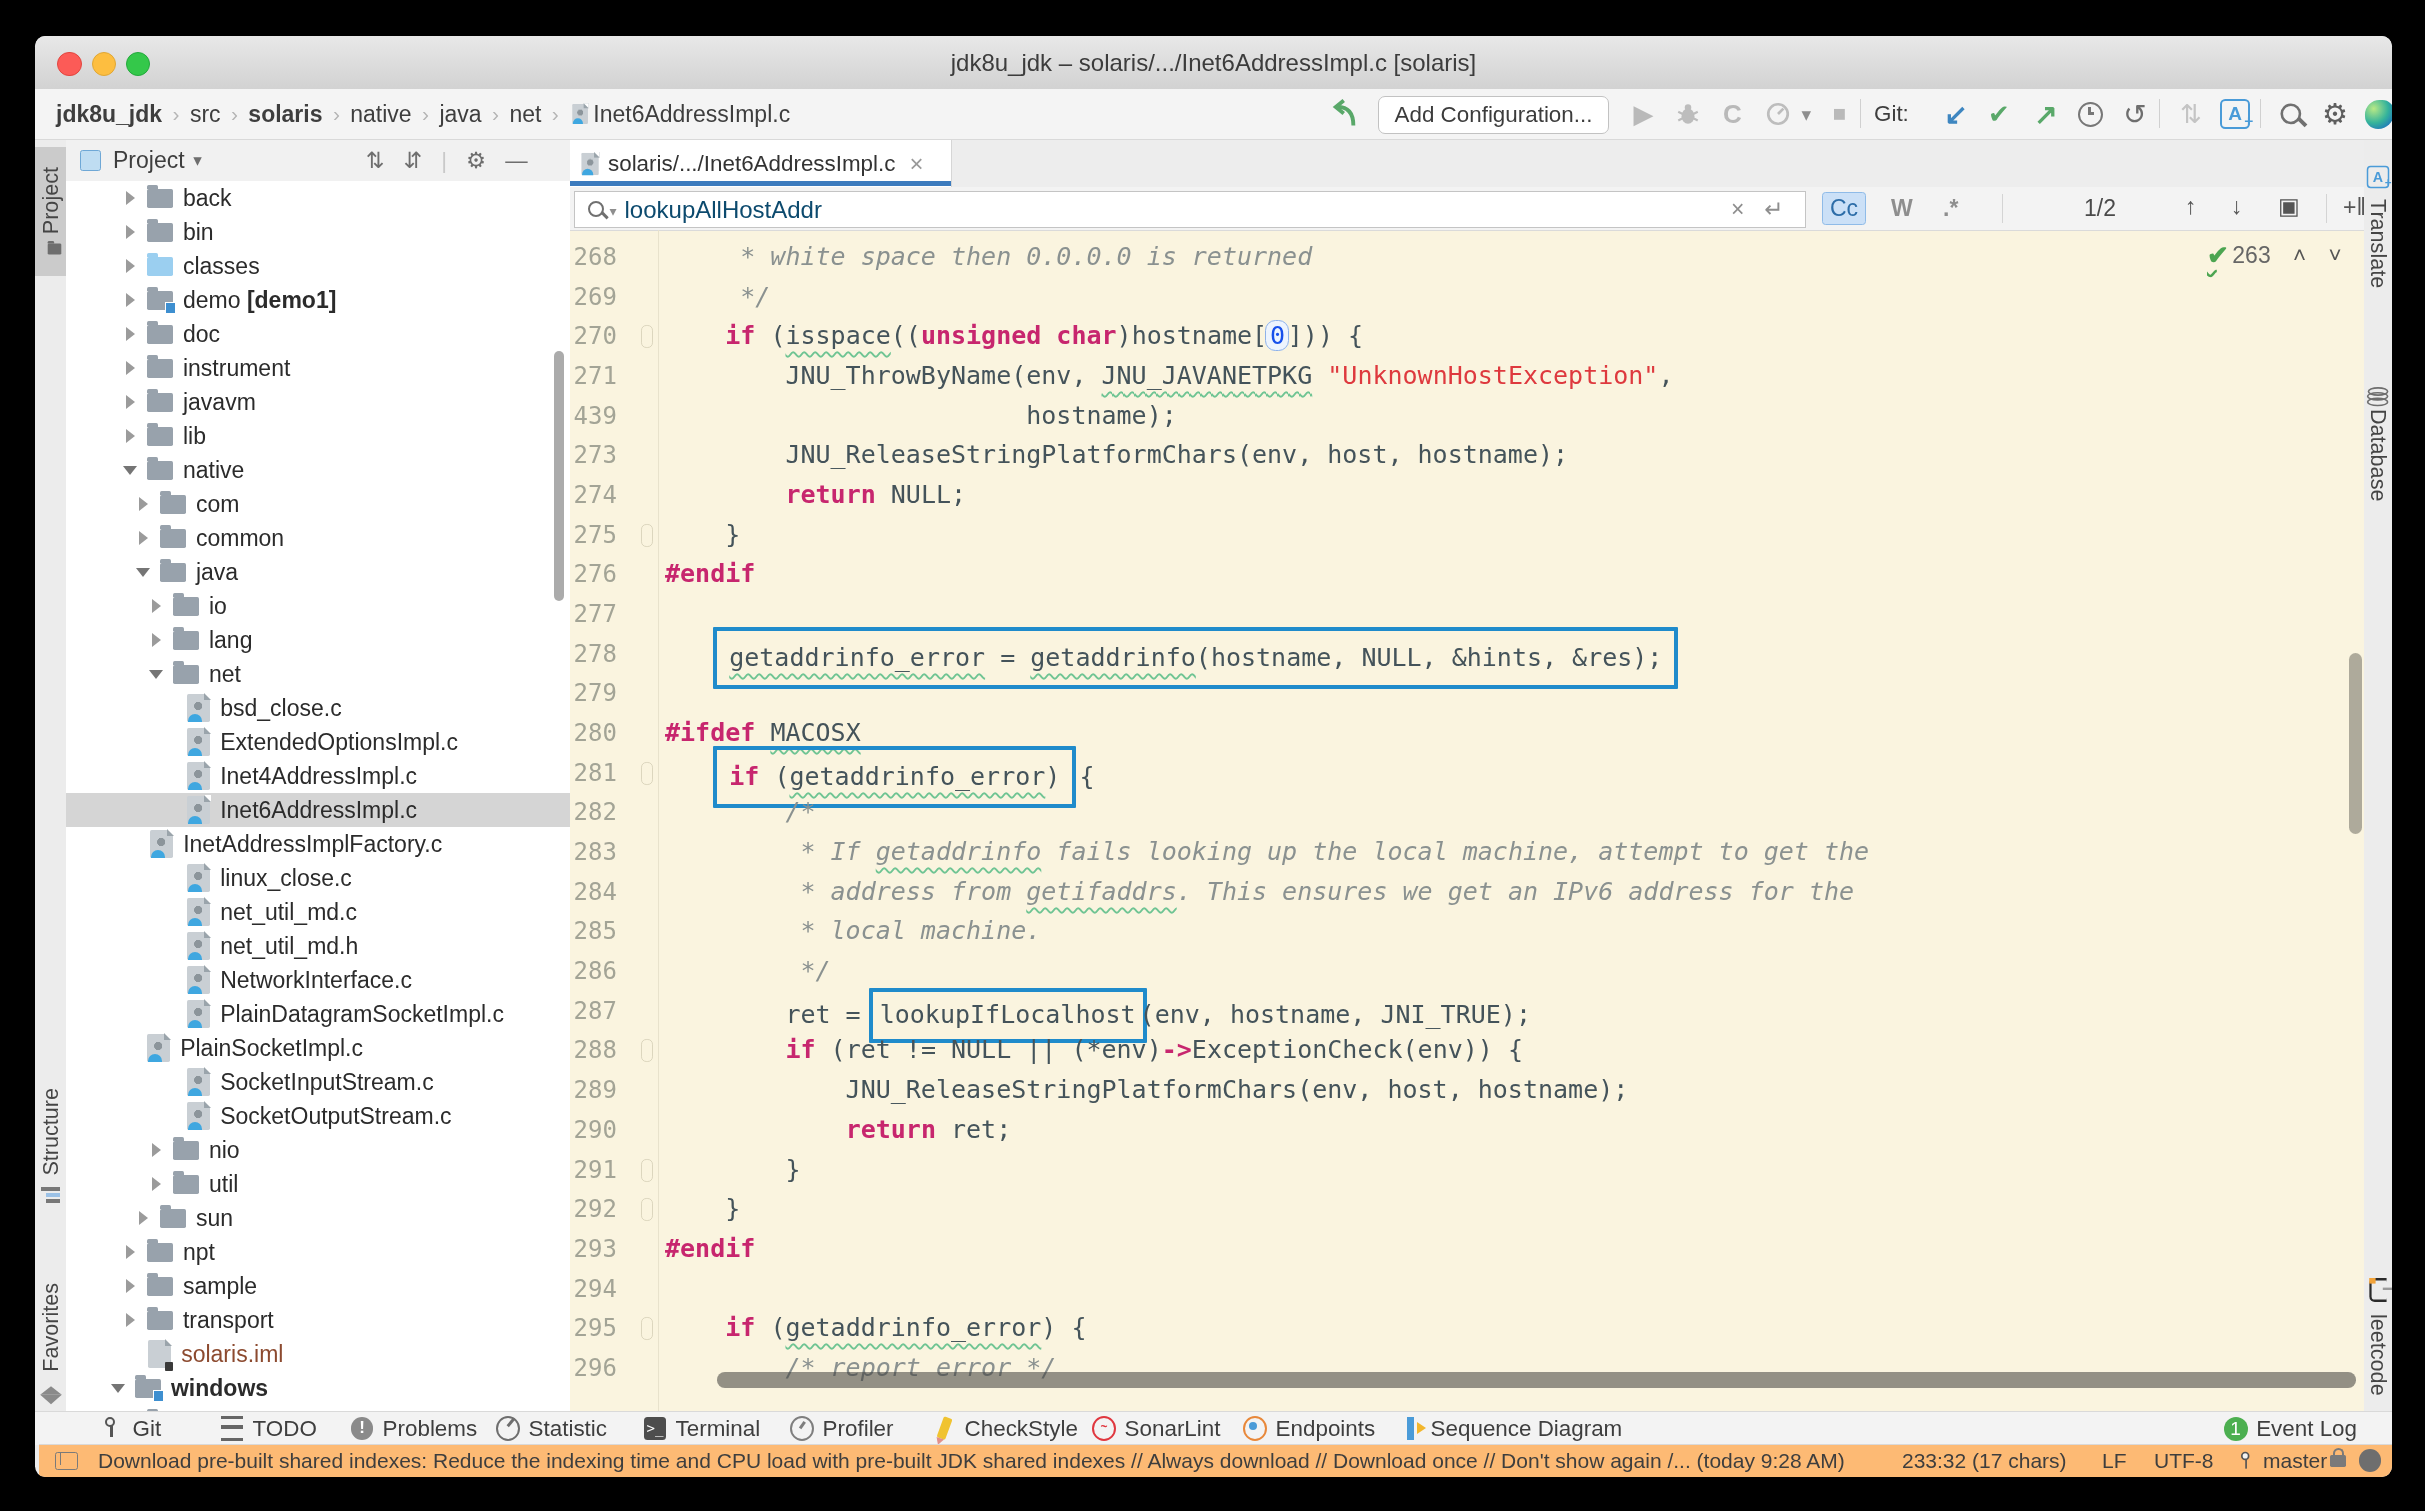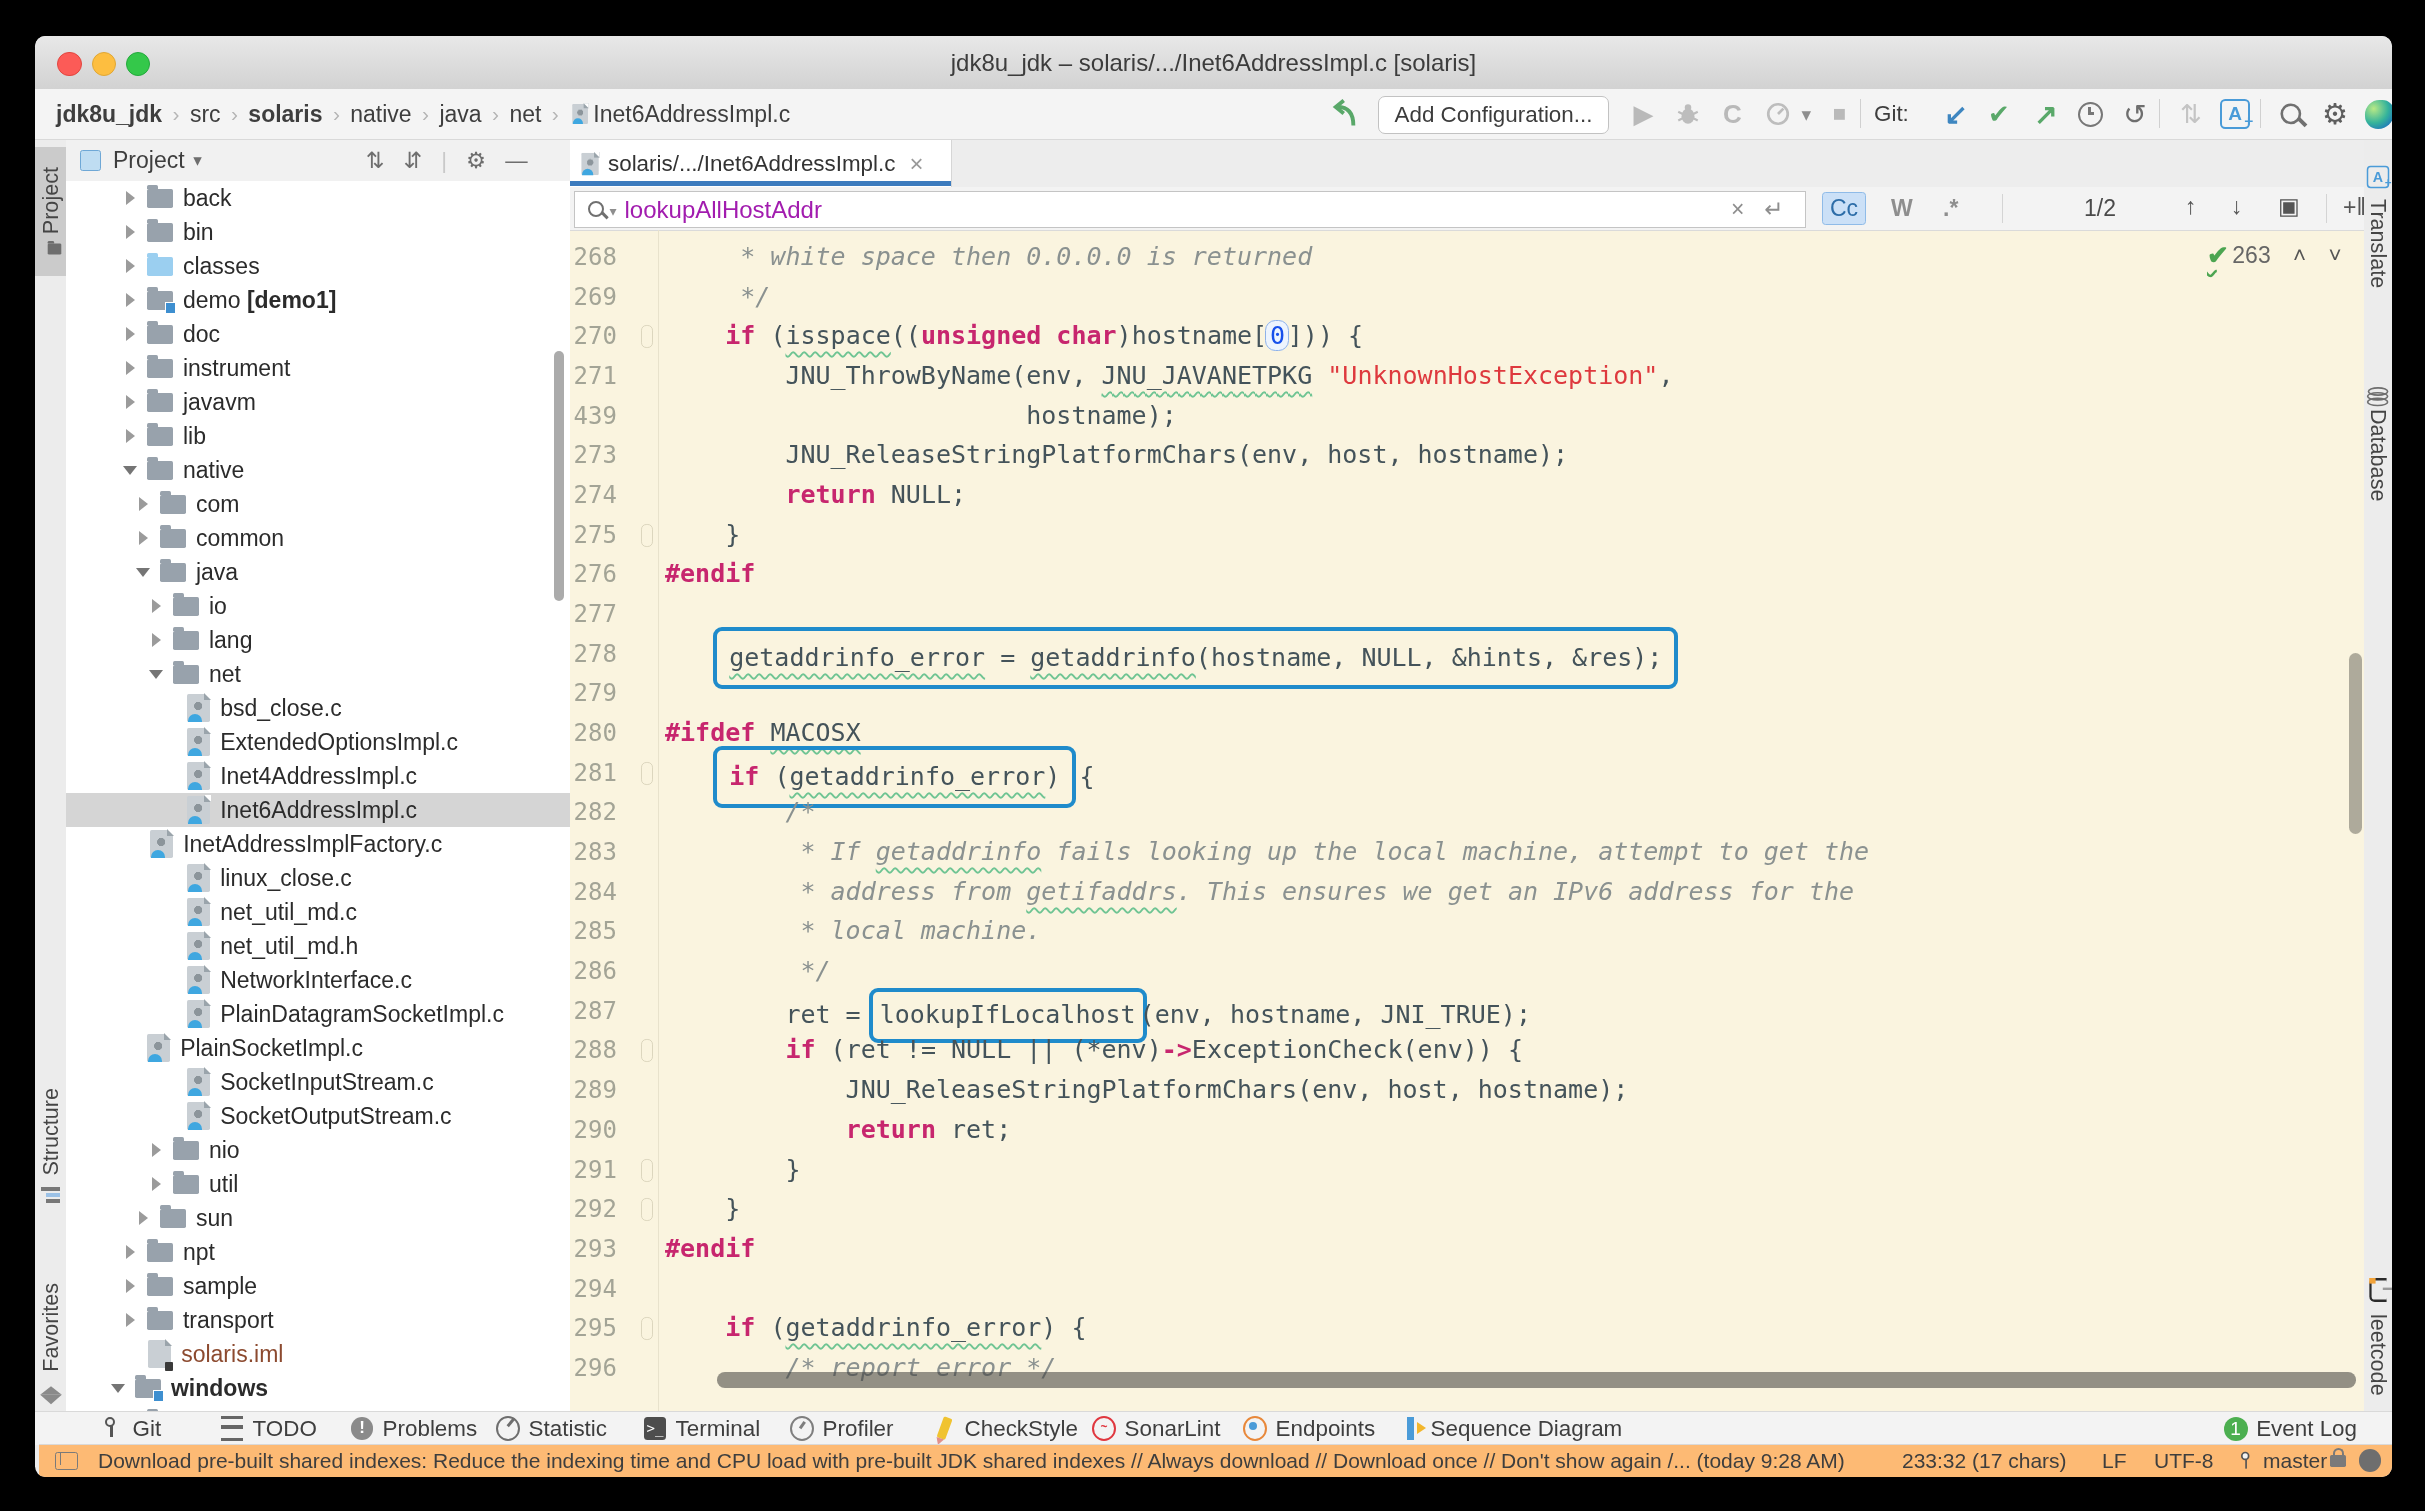--- a/index.html
+++ b/index.html
@@ -60,21 +60,21 @@
   
   #editor{position:absolute;left:535px;top:104px;width:1794px;height:1273px;background:#FAF4DF;}
   #tabbar{position:absolute;left:0;top:0;width:100%;height:47px;background:#EDEDED;border-bottom:0.9px solid #D4D4D4;}
   #tab1{position:absolute;left:0;top:0;width:381px;height:47px;background:#fff;border-right:0.9px solid #D6D6D6;display:flex;align-items:center;}
   #tab1 .fi{transform:scale(.8);margin-left:8.6px;}
   #tab1 .tname{font-size:22.4px;color:#333;margin-left:7px;}
   #tab1 .tclose{margin-left:14px;color:#9A9A9A;font-size:24px;}
   #tab-underline{position:absolute;left:0;top:41px;width:381px;height:5.2px;background:#3C7BBE;}
   #findbar{position:absolute;left:0;top:47px;width:100%;height:43px;background:#F3F3F3;border-bottom:0.9px solid #DADADA;display:flex;align-items:center;}
   #find-field{position:absolute;left:3.5px;top:4.3px;width:1230px;height:35px;background:#fff;border:0.9px solid #C4C4C4;}
-  #find-input{position:absolute;left:48px;top:0.9px;width:906px;height:31px;border:none;outline:none;font-size:24px;color:#a21caf;background:transparent;}
+  #find-input{position:absolute;left:48px;top:0.9px;width:906px;height:31px;border:none;outline:none;font-size:24px;color:#0c4a6e;background:transparent;}
   .mag{position:relative;width:21px;height:21px;display:inline-block;}
   .mag::before{content:"";position:absolute;left:1.7px;top:1.7px;width:12px;height:12px;border:2.6px solid #707070;border-radius:50%;}
   .mag::after{content:"";position:absolute;left:14.7px;top:14.7px;width:7.8px;height:2.6px;background:#707070;transform:rotate(45deg);}
   .fbtn{font-size:23px;color:#8E8E8E;}
   .fbtn.on{background:#CBE0F7;border:0.9px solid #8FBBE8;border-radius:3.5px;color:#2D6DA8;padding:1.7px 7px;}
   
   #code{position:absolute;left:0;top:90px;width:100%;height:1183px;overflow:hidden;}
   .cl{position:relative;height:40px;line-height:40px;white-space:pre;padding-left:95px;
       font-family:"DejaVu Sans Mono",monospace;font-size:25px;}
   .lnum{position:absolute;left:3.5px;top:0;width:53px;text-align:left;color:#A3A496;font-size:24px;
@@ -82,21 +82,21 @@
   .foldmark{position:absolute;left:71px;top:8.6px;width:10.4px;height:21px;border:1.7px solid #DCD6BE;border-radius:5.2px;}
   #gutterline{position:absolute;left:88px;top:90px;width:0.9px;height:1183px;background:#E8E2CC;}
   .tk-p{color:#44535A;}
   .tk-k{color:#C7266E;font-weight:bold;}
   .tk-s{color:#DE393E;}
   .tk-c{color:#8A9190;font-style:italic;}
   .tk-o{color:#C7266E;font-weight:bold;}
   .tk-n{color:#1750EB;border:1.7px solid #8FB2E8;background:#EDF4FE;border-radius:10.4px;padding:0 3.5px;margin:0 -1.7px;}
   .wavy{text-decoration:underline;text-decoration-style:wavy;text-decoration-color:#6FC493;
         text-decoration-thickness:1.7px;text-underline-offset:7px;}
-  .cbox{display:inline-block;border:4.3px solid #1F8BCB;border-radius:9px;padding:7px 12px;margin:-7px -12px;}
+  .cbox{display:inline-block;border:4.3px solid #1F8BCB;border-radius:1px;padding:7px 12px;margin:-7px -12px;}
   .cbox.tight{padding:3.5px 7px;margin:-3.5px -7px;}
   #insp-widget{position:absolute;right:22.4px;top:100px;display:flex;align-items:center;font-size:23px;color:#666;}
   #insp-widget .chk{color:#4CA551;font-weight:bold;font-size:26px;letter-spacing:-12px;margin-right:15.5px;
      text-decoration:underline;text-decoration-style:wavy;text-decoration-color:#4CA551;text-underline-offset:5.2px;}
   #insp-widget .chev{color:#555;font-size:22.4px;margin-left:22.4px;}
   #vscroll{position:absolute;left:1779px;top:513px;width:13px;height:181px;background:rgba(0,0,0,.30);border-radius:7px;}
   #hscroll{position:absolute;left:147px;top:1232px;width:1639px;height:16.4px;background:rgba(62,62,58,.55);border-radius:7.8px;}
   
   #toolwin-bar{position:absolute;left:0;bottom:32px;width:100%;height:33px;background:#F3F3F3;border-top:0.9px solid #D9D9D9;}
   .twitem{position:absolute;top:0;height:33px;display:flex;align-items:center;font-size:22.4px;color:#3E3E3E;}

